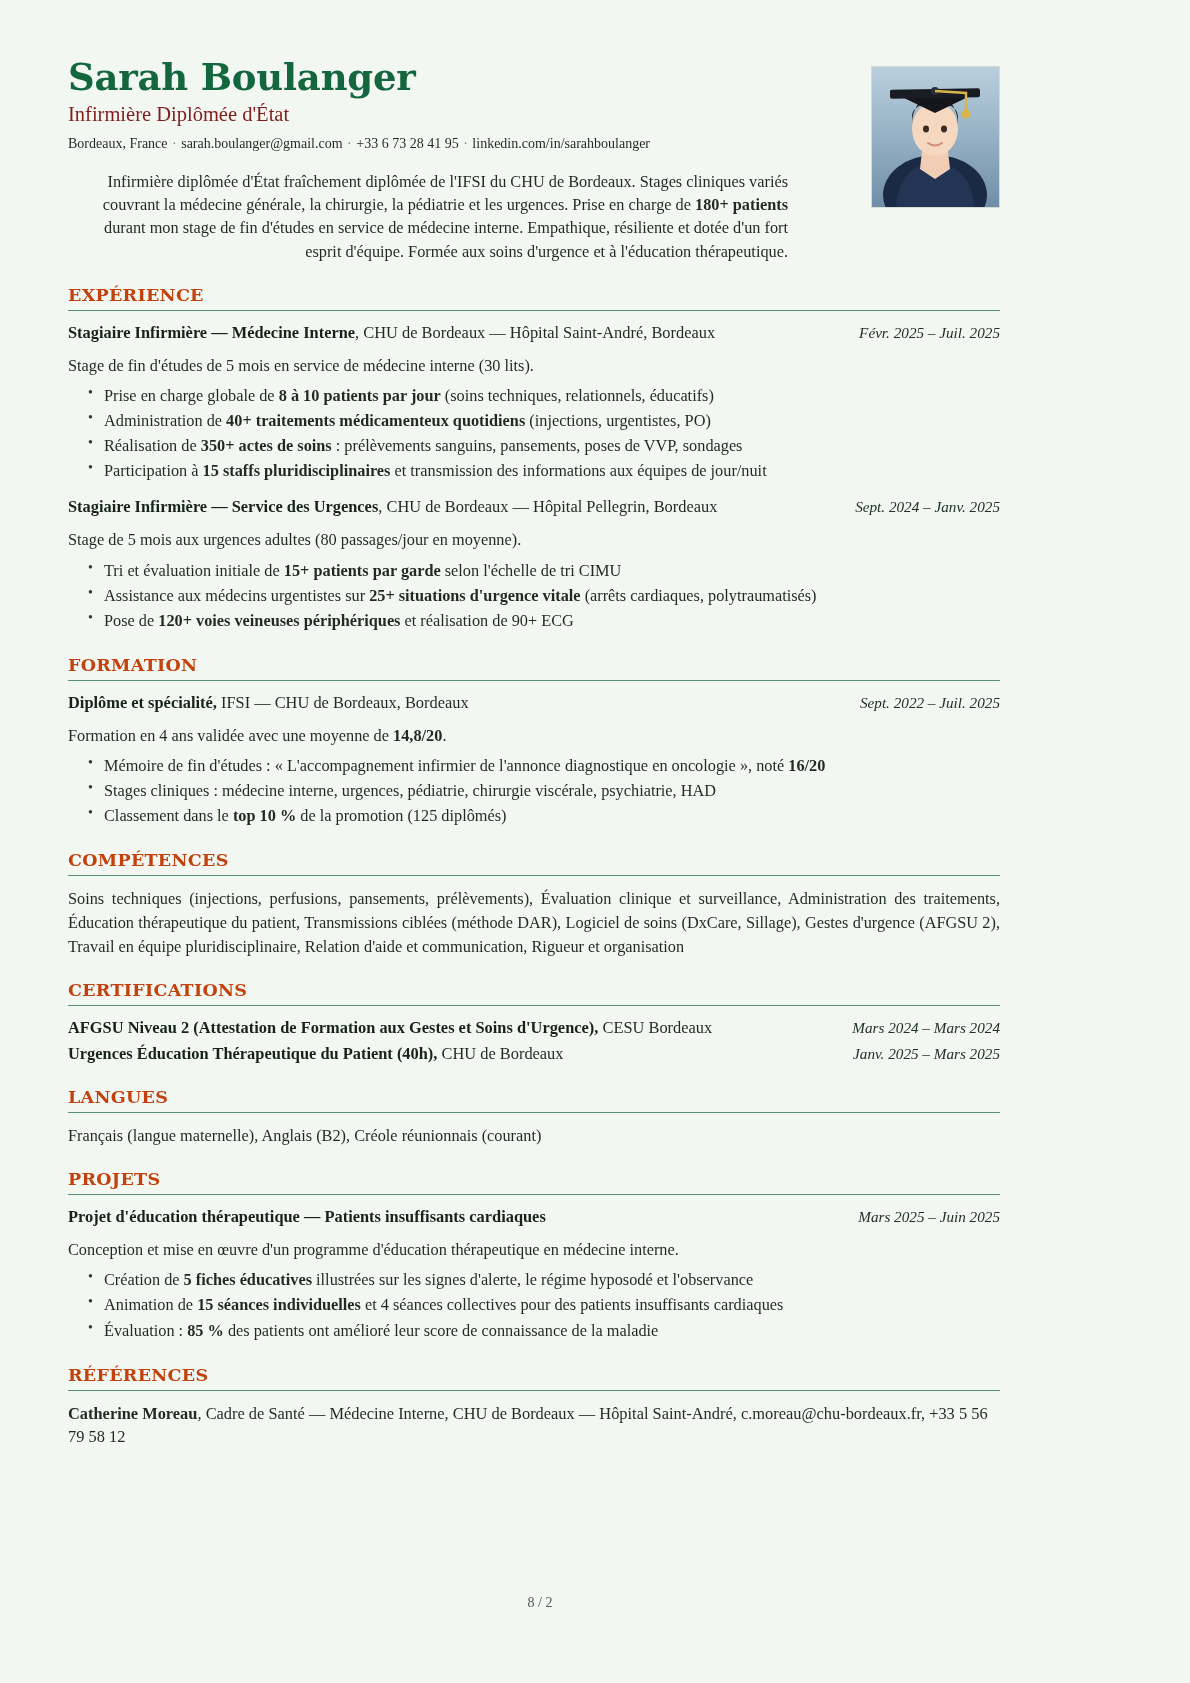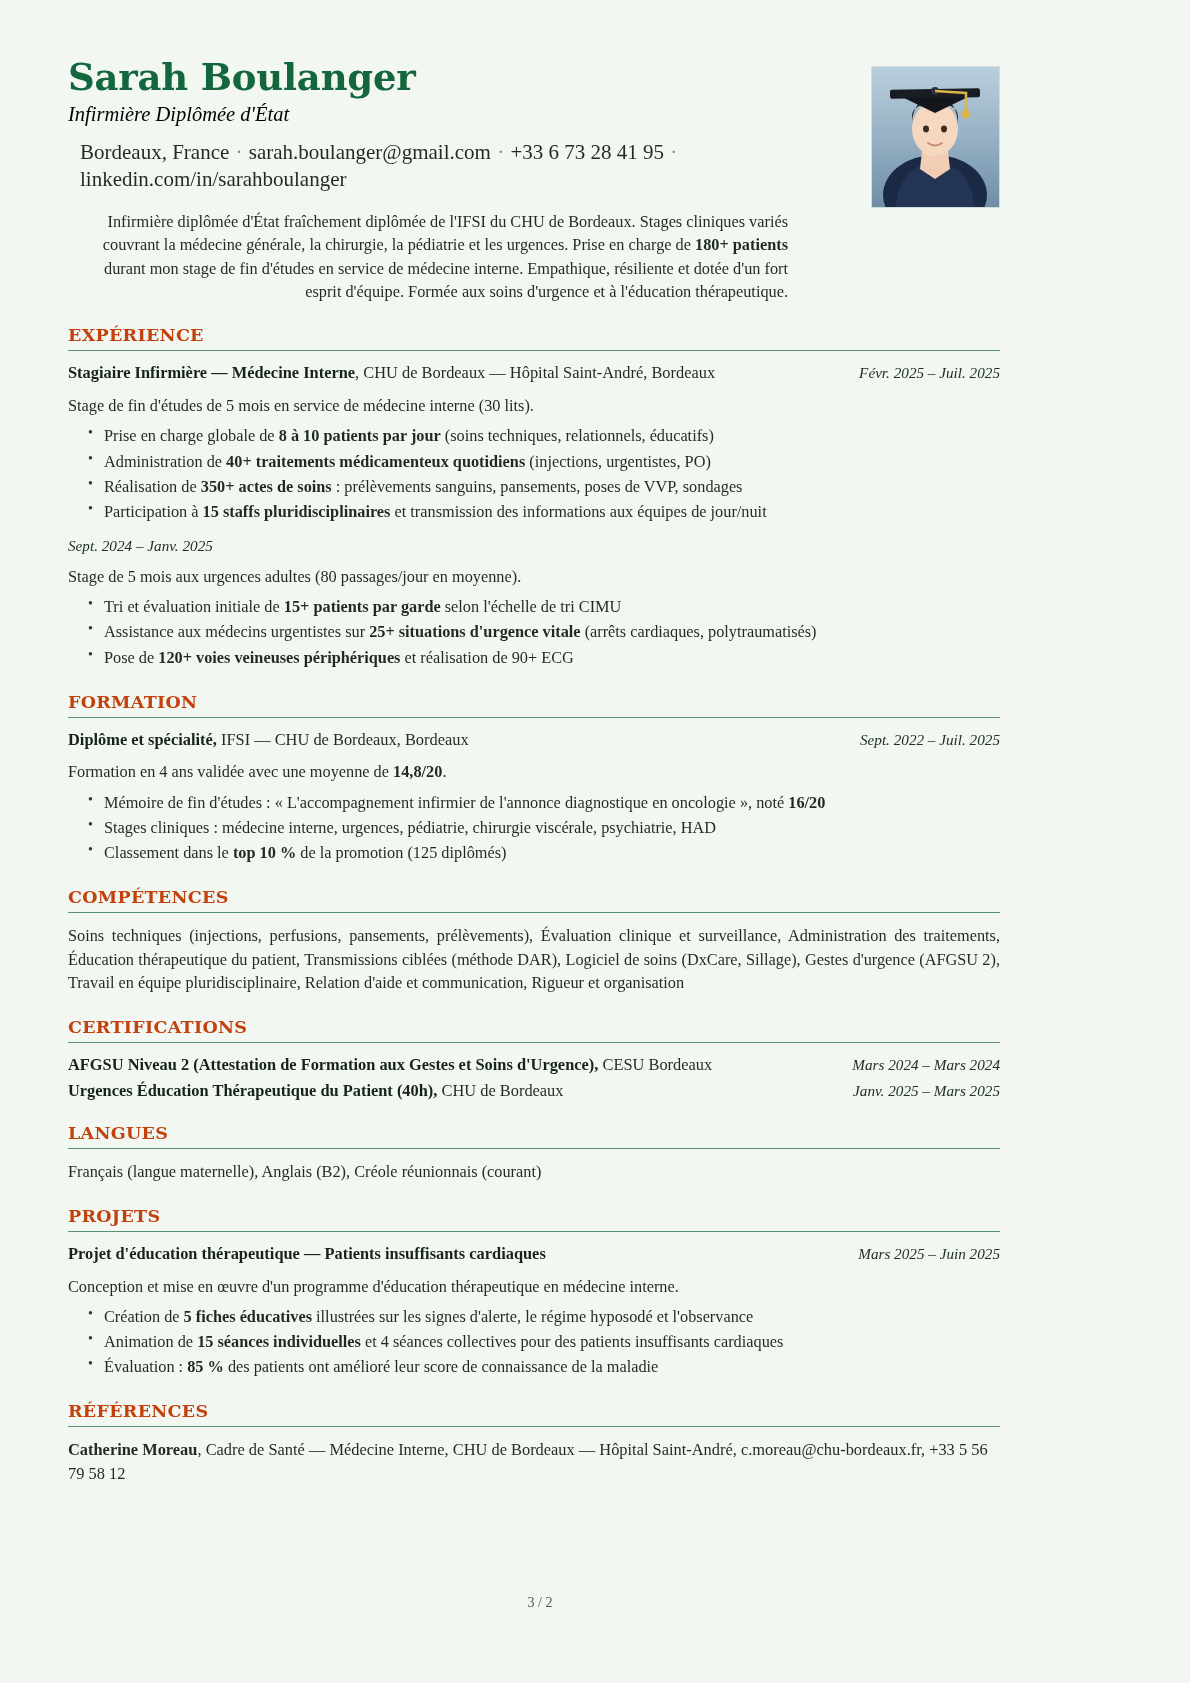--- a/index.html
+++ b/index.html
@@ -35,30 +35,29 @@
     font-family: "DejaVu Serif", "Liberation Serif", serif;
     font-size: 37px;
     font-weight: bold;
     color: #14663f;
     letter-spacing: -0.2px;
     line-height: 1.08;
     margin: 0 0 5px 0;
   }
   .tagline {
     font-size: 20.5px;
-    font-style: italic;
-    color: #000000;
+    color: #7f1d1d;
     margin: 0 0 8px 0;
     line-height: 1.15;
   }
   .contact {
-    font-size: 21px;
+    font-size: 14px;
     color: #1f2a24;
     line-height: 1.3;
-    margin: 12px;
+    margin: 0;
     font-family: Liberation Serif, serif;
   }
   .contact .sep {
     color: #7d8c83;
     padding: 0 1px;
   }
   .summary {
     margin: 17px 0 0 0;
     font-size: 16.3px;
     line-height: 1.43;
@@ -244,20 +243,23 @@
       <ul class="bullets">
         <li><span>Prise en charge globale de </span><b>8 à 10 patients par jour</b><span> (soins techniques, relationnels, éducatifs)</span></li>
         <li><span>Administration de </span><b>40+ traitements médicamenteux quotidiens</b><span> (injections, urgentistes, PO)</span></li>
         <li><span>Réalisation de </span><b>350+ actes de soins</b><span> : prélèvements sanguins, pansements, poses de VVP, sondages</span></li>
         <li><span>Participation à </span><b>15 staffs pluridisciplinaires</b><span> et transmission des informations aux équipes de jour/nuit</span></li>
       </ul>
     </div>
 
     <div class="entry">
       <div class="entry-head">
+        <div class="entry-title">
+          <b>Stagiaire Infirmière — Service des Urgences</b><span>, CHU de Bordeaux — Hôpital Pellegrin, Bordeaux</span>
+        </div>
         <div class="entry-date">Sept. 2024 – Janv. 2025</div>
       </div>
       <div class="entry-sub">Stage de 5 mois aux urgences adultes (80 passages/jour en moyenne).</div>
       <ul class="bullets">
         <li><span>Tri et évaluation initiale de </span><b>15+ patients par garde</b><span> selon l'échelle de tri CIMU</span></li>
         <li><span>Assistance aux médecins urgentistes sur </span><b>25+ situations d'urgence vitale</b><span> (arrêts cardiaques, polytraumatisés)</span></li>
         <li><span>Pose de </span><b>120+ voies veineuses périphériques</b><span> et réalisation de 90+ ECG</span></li>
       </ul>
     </div>
   </div>
@@ -336,14 +338,14 @@
   </div>
 
   <div class="section">
     <div class="section-title">RÉFÉRENCES</div>
     <div class="rule"></div>
     <p class="ref-para">
       <b>Catherine Moreau</b><span>, Cadre de Santé — Médecine Interne, CHU de Bordeaux — Hôpital Saint-André, c.moreau@chu-bordeaux.fr, +33 5 56 79 58 12</span>
     </p>
   </div>
 
-  <div class="footer">3 / 2</div>
+  <div class="footer">8 / 2</div>
 </div>
 
 </body></html>

